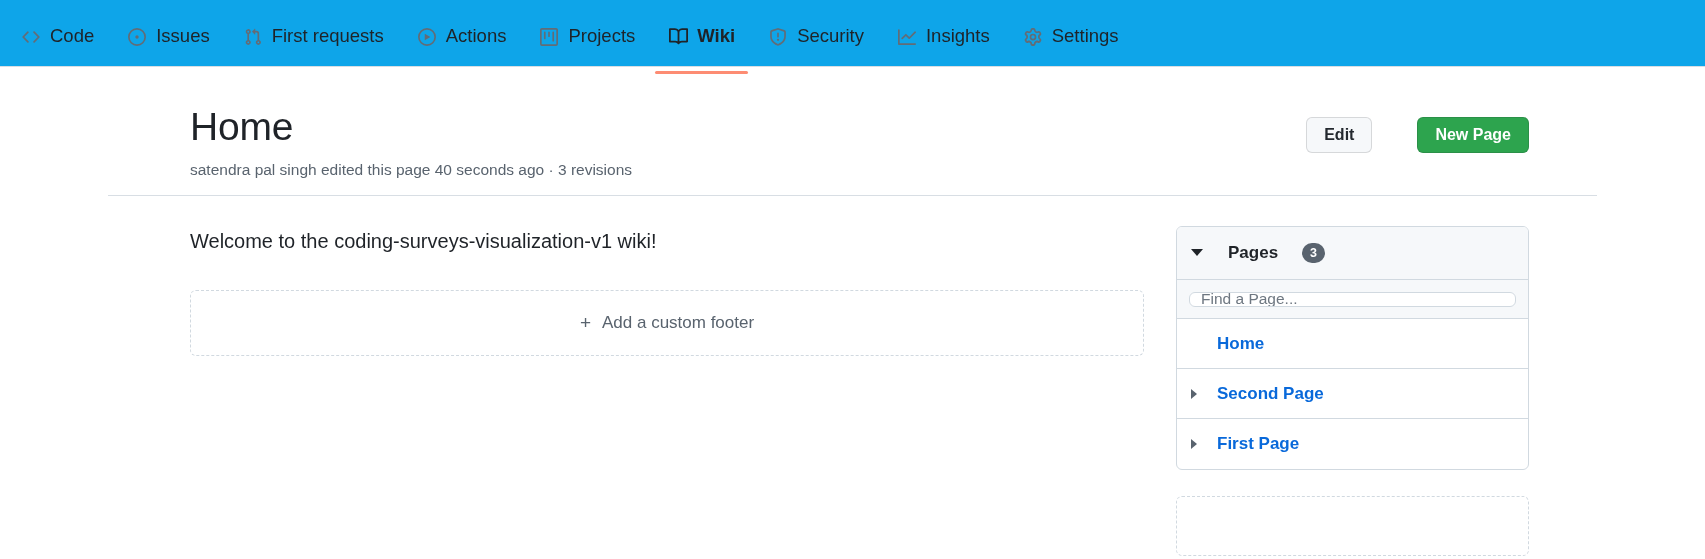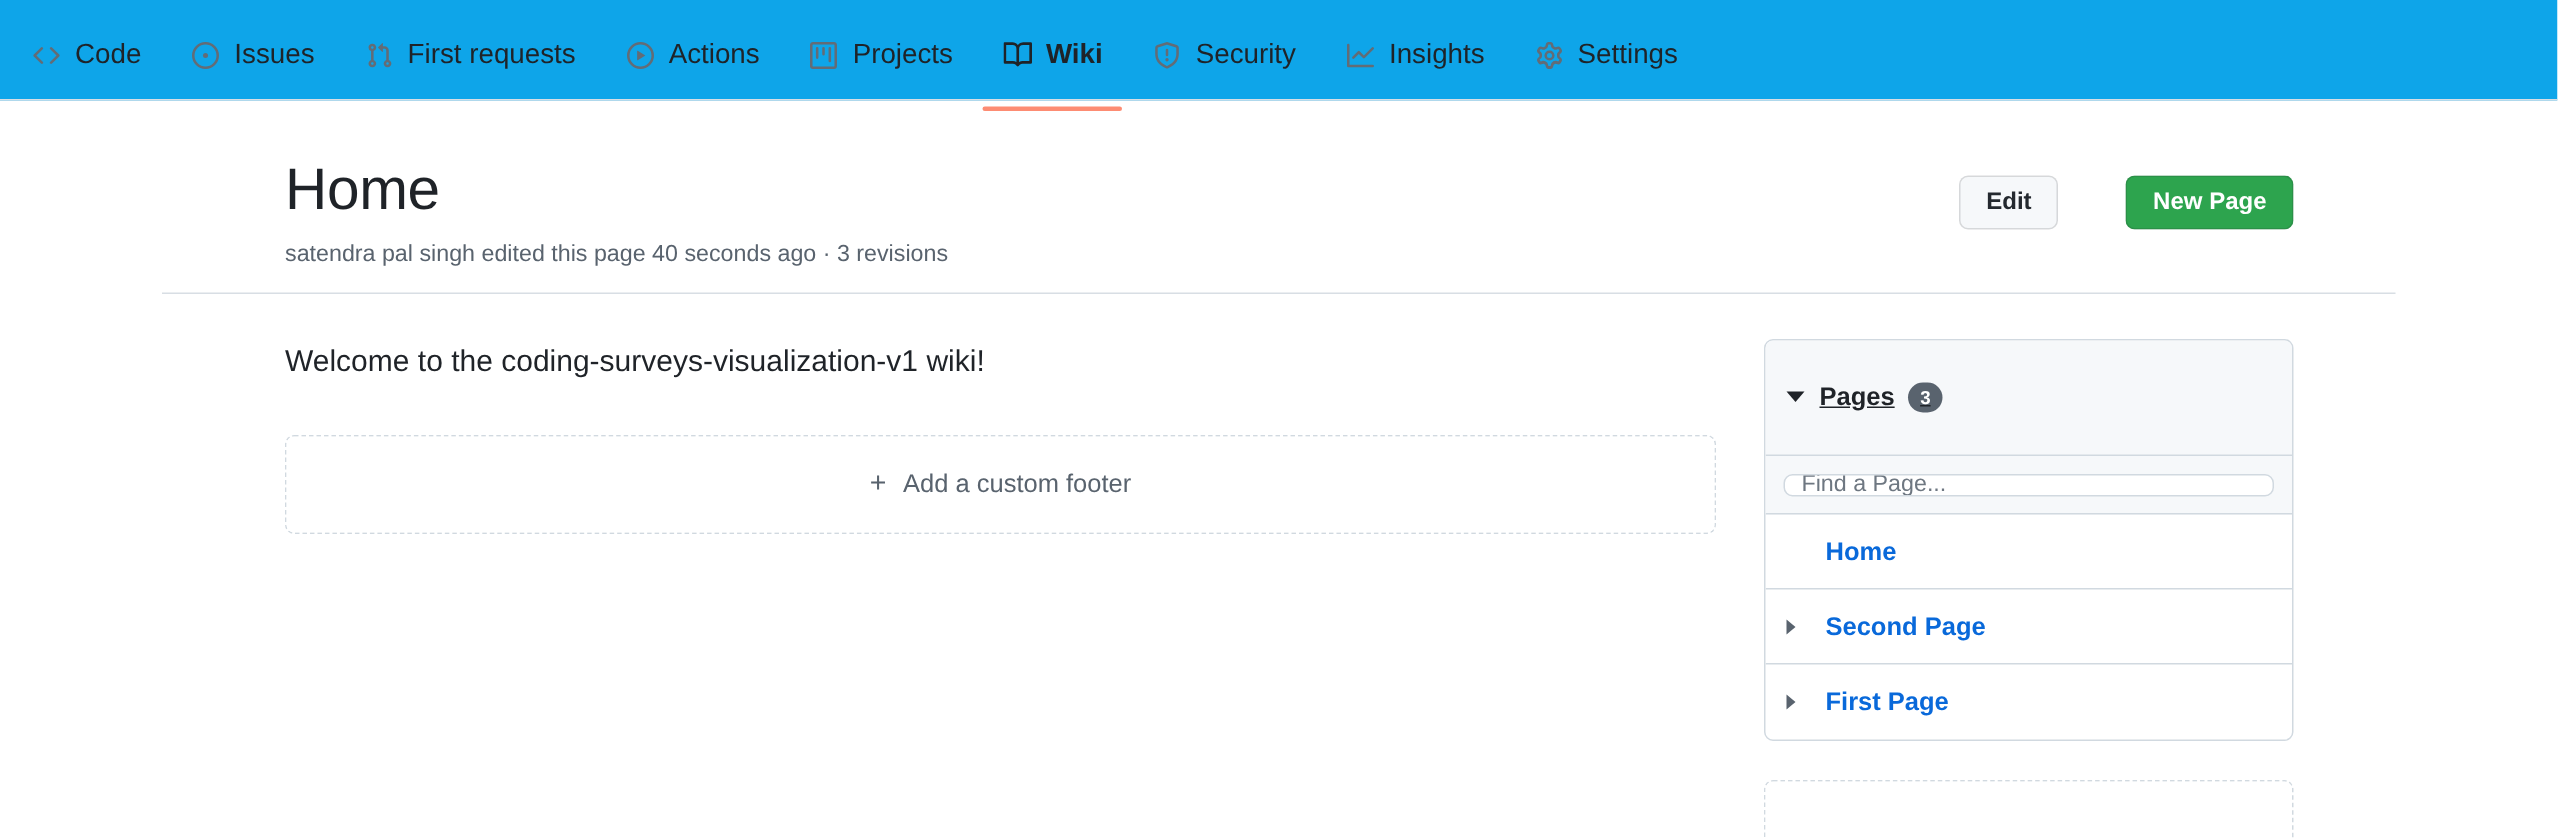--- a/index.html
+++ b/index.html
@@ -169,29 +169,28 @@
   
   .side-box {
     border: 1px solid #d1d9e0;
     border-radius: 6px;
     overflow: hidden;
     background: #ffffff;
   }
   .side-head {
     background: #f6f8fa;
     border-bottom: 1px solid #d1d9e0;
-    padding: 28px 14px;
-    display: flex;
-    align-items: center;
-    gap: 9px;
+    padding: 16px 14px;
+    display: flex;
+    align-items: center;
+    gap: 24px;
     font-size: 17px;
     font-weight: 600;
     color: #1f2328;
     cursor: pointer;
-    text-decoration: underline;
   }
   .caret-down {
     width: 0; height: 0;
     border-left: 6px solid transparent;
     border-right: 6px solid transparent;
     border-top: 7px solid #1f2328;
     display: inline-block;
     margin-right: 1px;
   }
   .counter {

